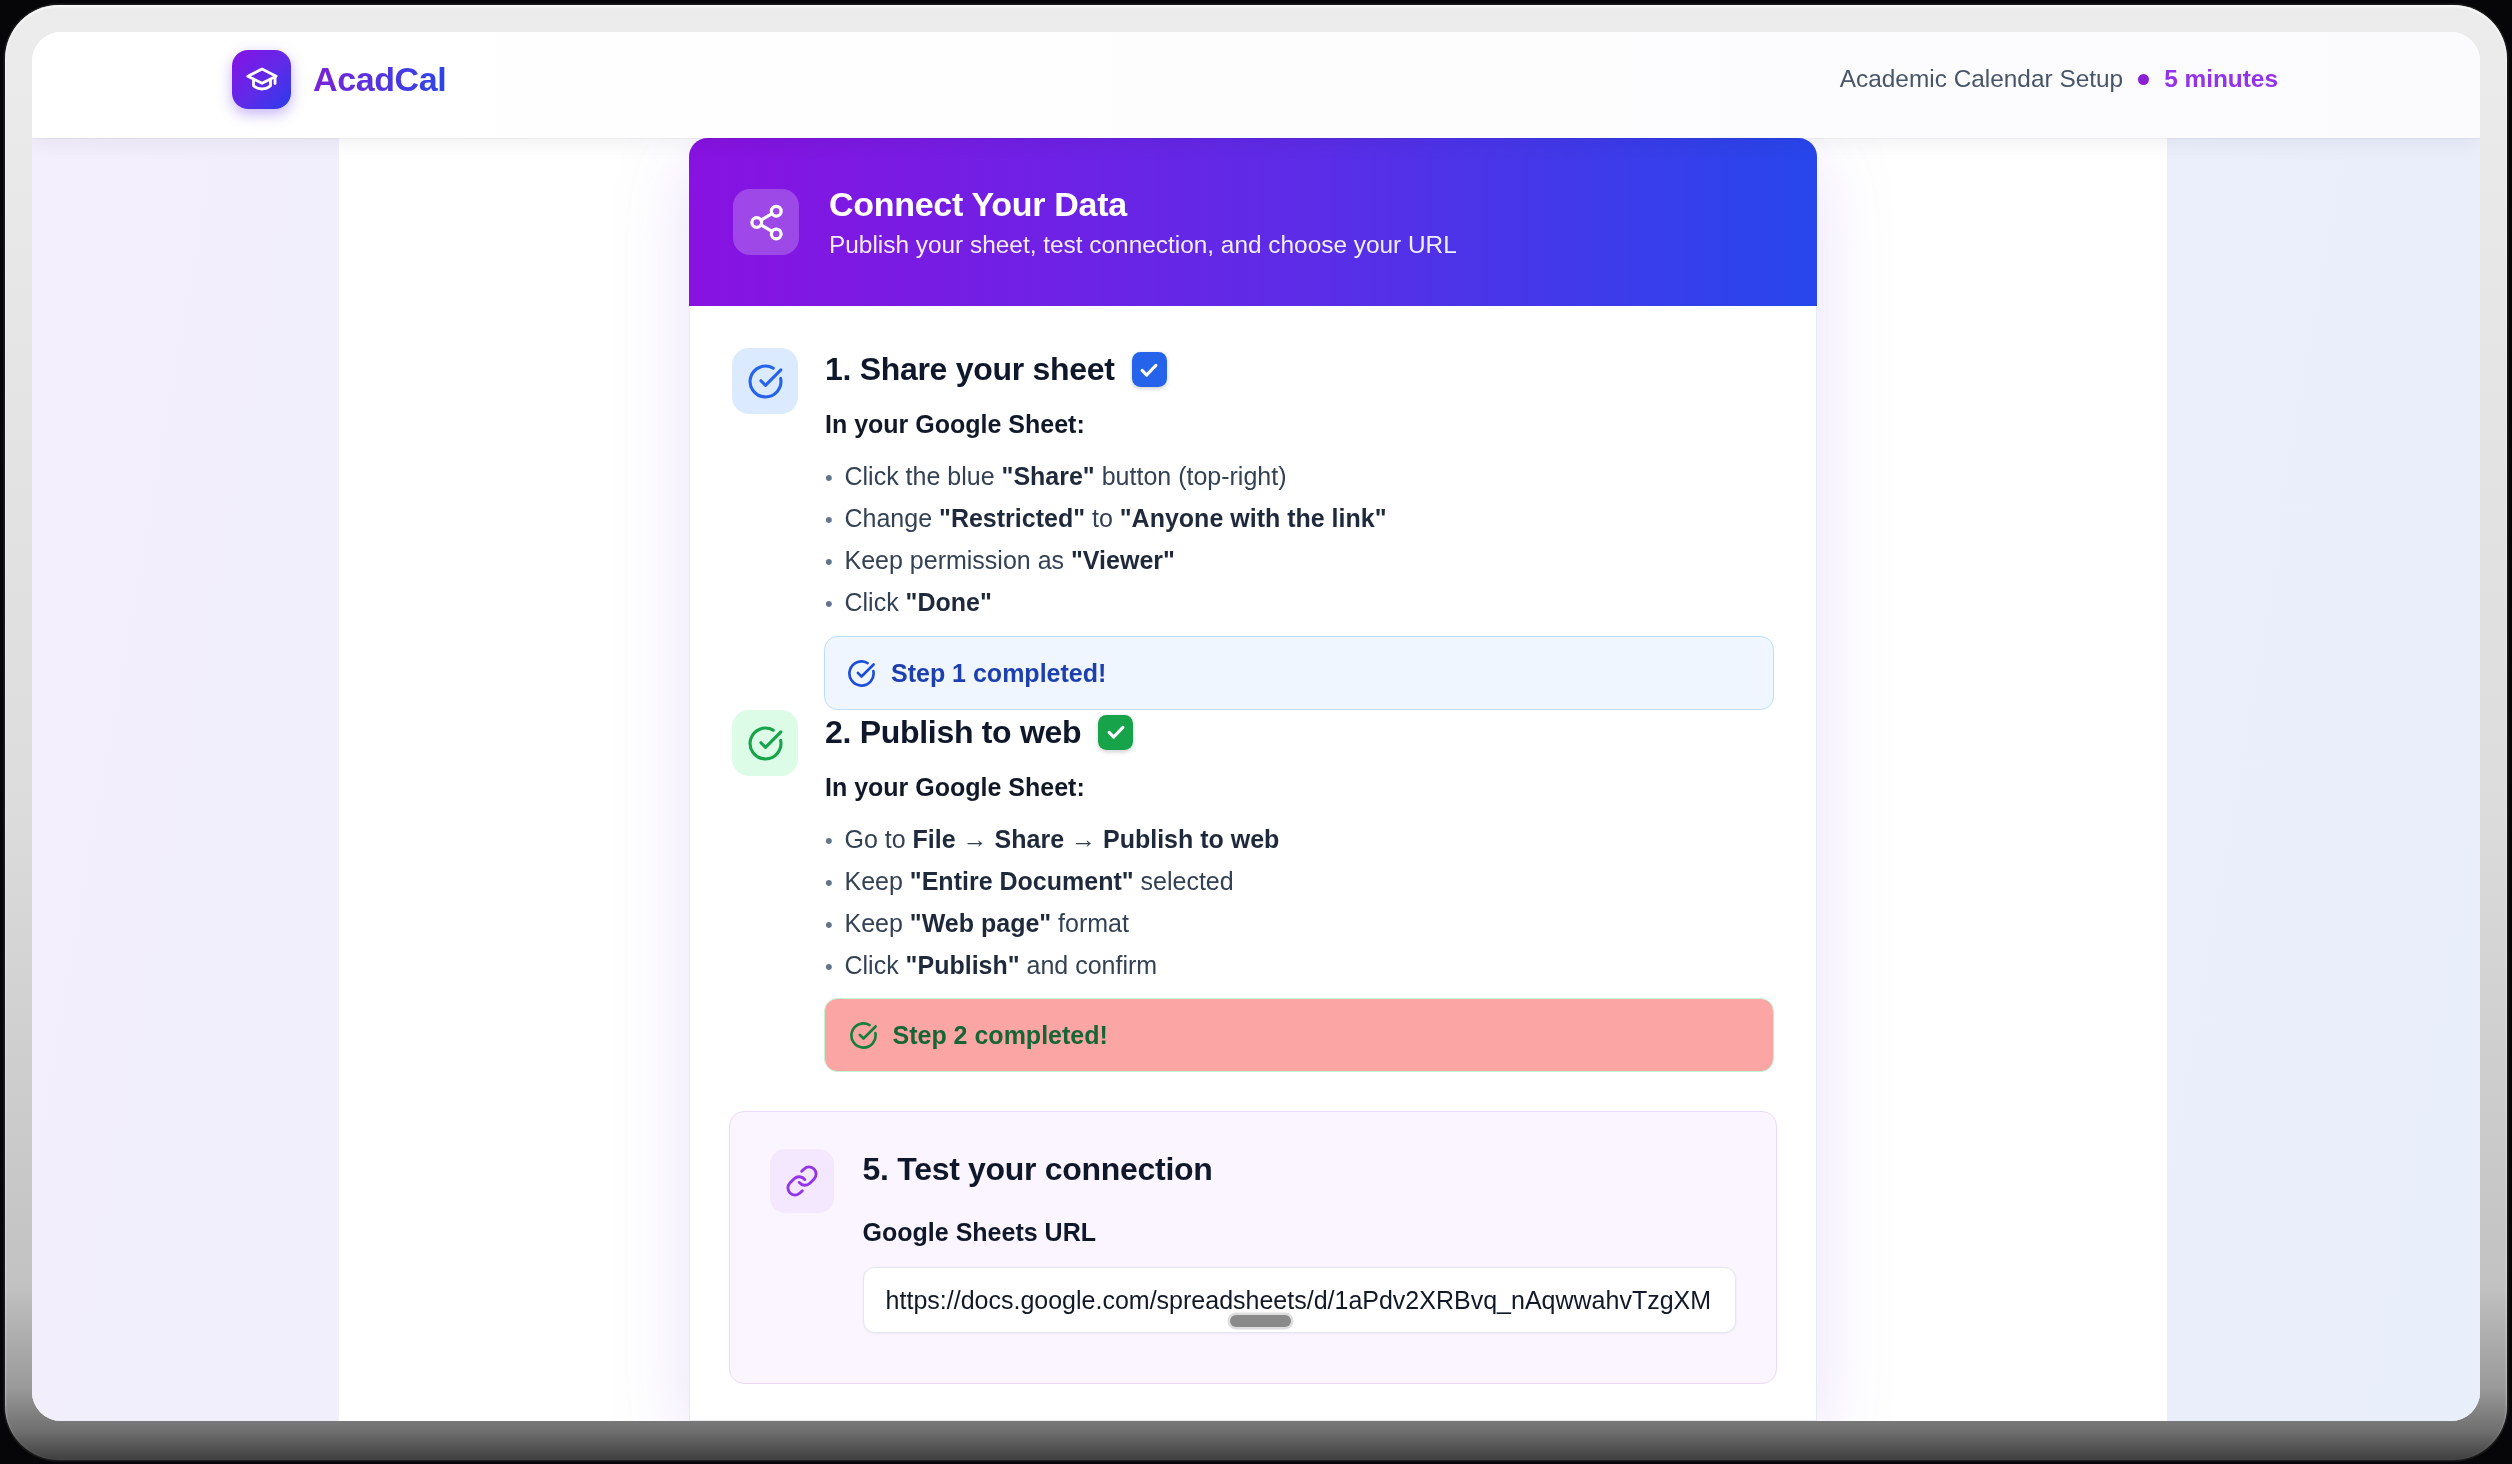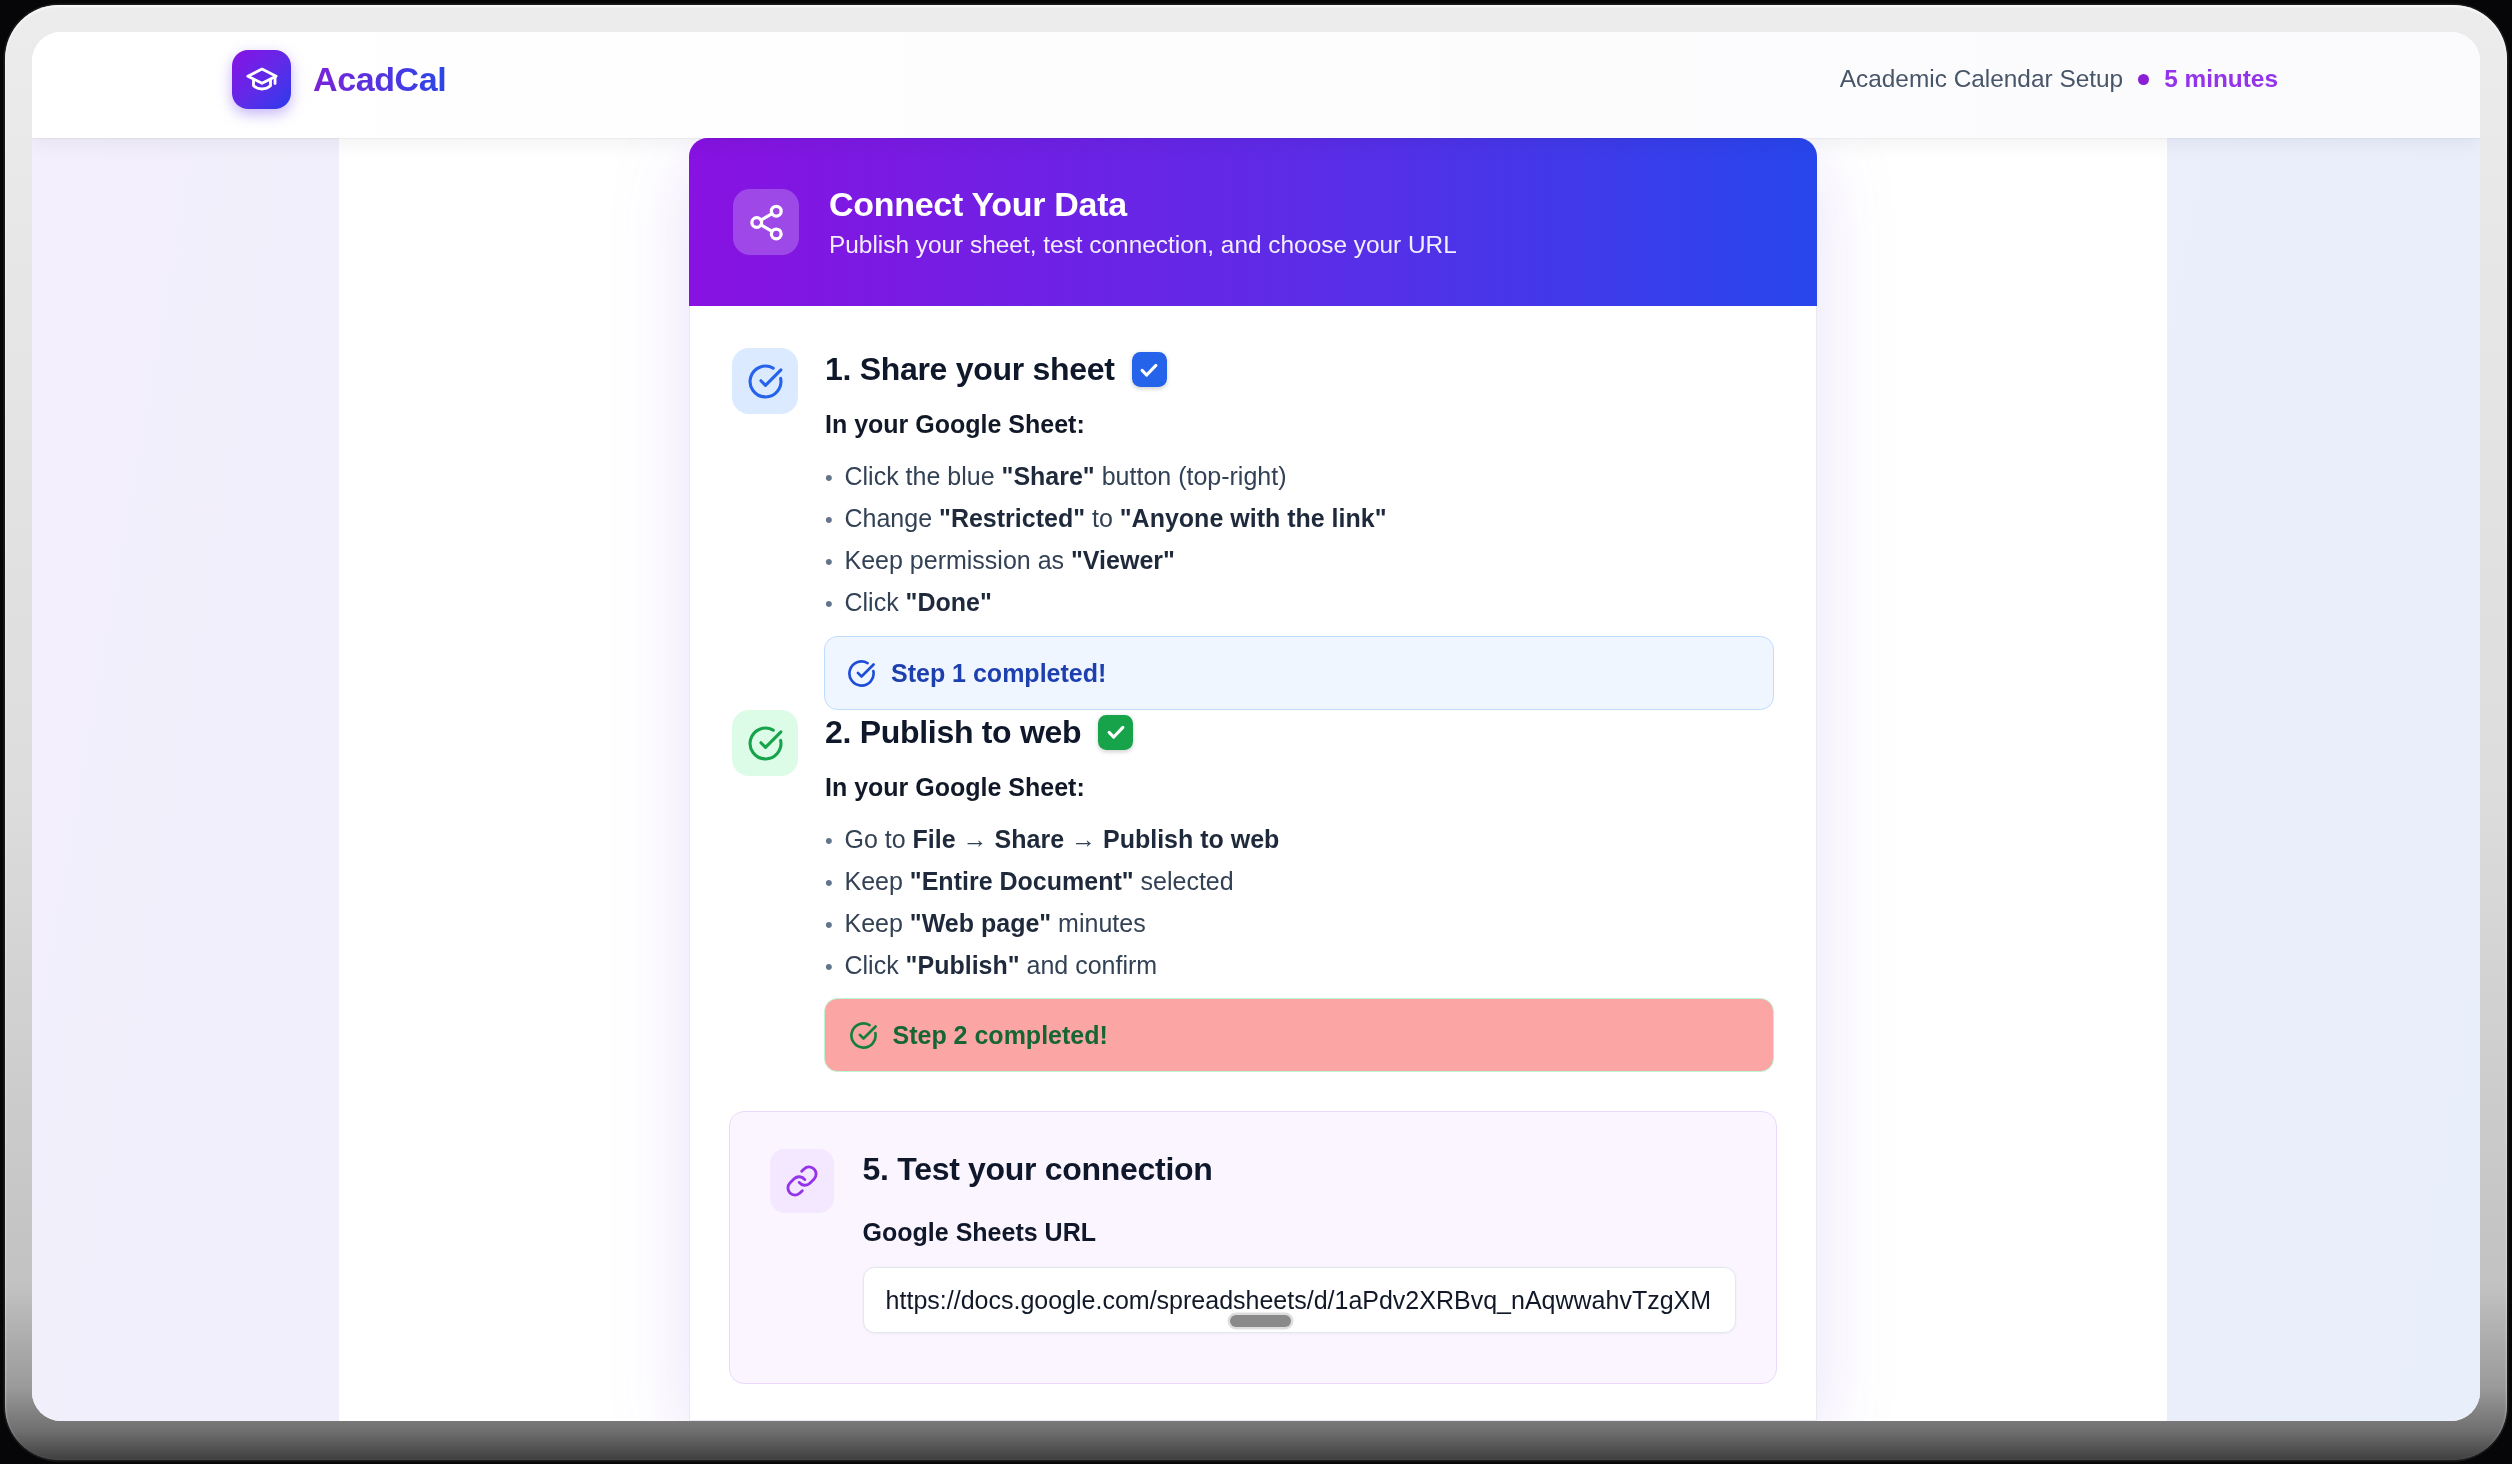--- a/index.html
+++ b/index.html
@@ -234,21 +234,21 @@
                   <span class="checkbox green">
                     <svg viewBox="0 0 24 24">
                         <path d="M4.5 12.5l5 5L19.5 7"></path>
                       </svg>
                   </span>
                 </div>
                 <div class="step-intro">In your Google Sheet:</div>
                 <div class="bullets">
                     <div class="bullet"><span class="dot">•</span><span>Go to </span><span class="b">File</span><span> → </span><span class="b">Share</span><span> → </span><span class="b">Publish to web</span></div>
                     <div class="bullet"><span class="dot">•</span><span>Keep </span><span class="b">"Entire Document"</span><span> selected</span></div>
-                    <div class="bullet"><span class="dot">•</span><span>Keep </span><span class="b">"Web page"</span><span> minutes</span></div>
+                    <div class="bullet"><span class="dot">•</span><span>Keep </span><span class="b">"Web page"</span><span> format</span></div>
                     <div class="bullet"><span class="dot">•</span><span>Click </span><span class="b">"Publish"</span><span> and confirm</span></div>
                   </div>
               </div>
             </div>
             <div class="done-note note-green">
               <svg viewBox="0 0 24 24">
                 <path d="M21.8 10A10 10 0 1 1 17 3.34"></path>
                   <path d="M9 11.5l3 3L22 4.5"></path>
                 </svg>
               <span>Step 2 completed!</span>

